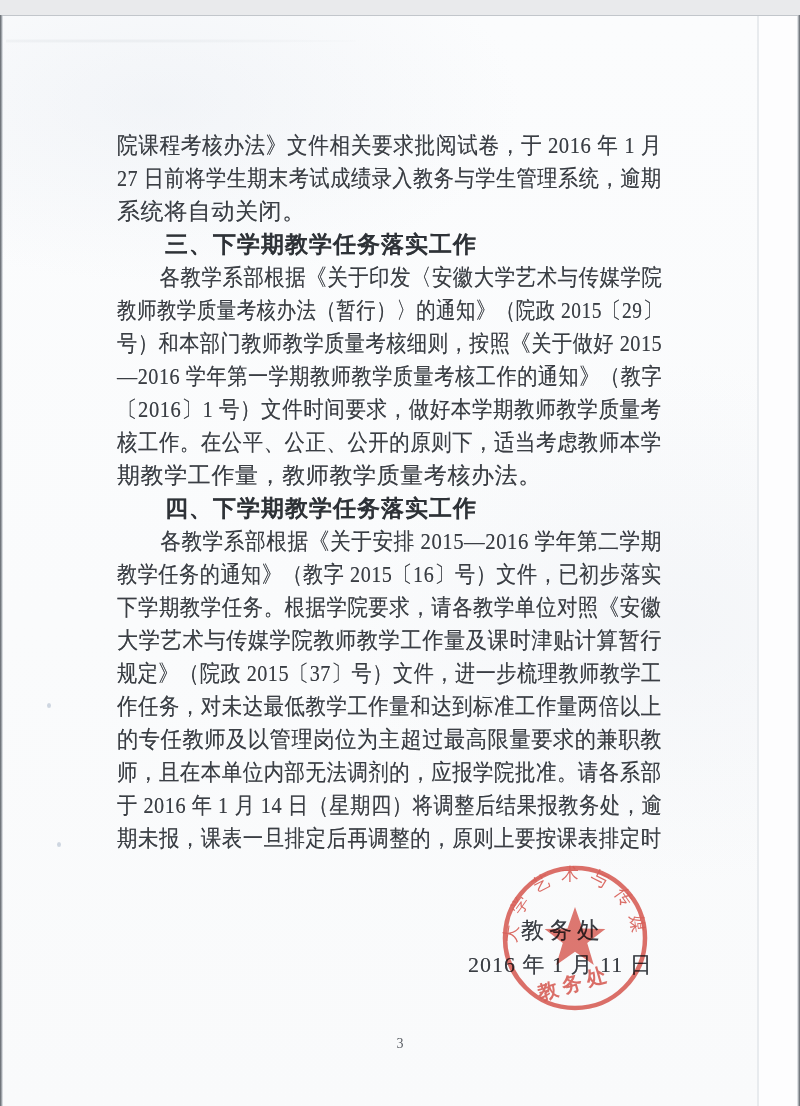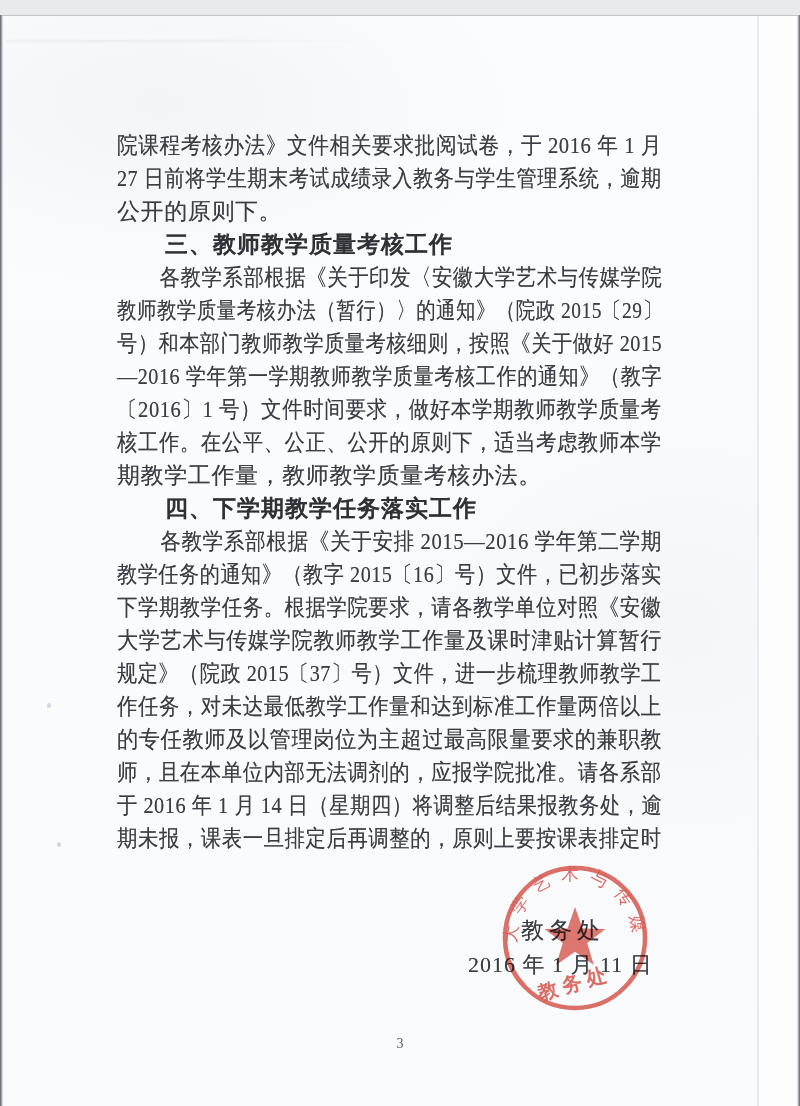--- a/index.html
+++ b/index.html
@@ -62,22 +62,22 @@
   <div class="seam"></div>
   <div class="right-strip"></div>
   <div class="edge-top"></div>
   <div class="edge-left"></div>
   <div class="edge-right"></div>
   <div class="edge-bottom"></div>
 
   <div class="doc-body">
       <div class="line fill" style="transform: scaleX(0.9008);">院课程考核办法》文件相关要求批阅试卷，于 2016 年 1 月</div>
       <div class="line fill" style="transform: scaleX(0.8776);">27 日前将学生期末考试成绩录入教务与学生管理系统，逾期</div>
-      <div class="line">公开的原则下。</div>
-      <div class="line heading indent">三、教师教学质量考核工作</div>
+      <div class="line">系统将自动关闭。</div>
+      <div class="line heading indent">三、下学期教学任务落实工作</div>
       <div class="line indent fill" style="transform: scaleX(0.8876);">各教学系部根据《关于印发〈安徽大学艺术与传媒学院</div>
       <div class="line fill" style="transform: scaleX(0.845);">教师教学质量考核办法（暂行）〉的通知》（院政 2015〔29〕</div>
       <div class="line fill" style="transform: scaleX(0.8776);">号）和本部门教师教学质量考核细则，按照《关于做好 2015</div>
       <div class="line fill" style="transform: scaleX(0.8776);">—2016 学年第一学期教师教学质量考核工作的通知》（教字</div>
       <div class="line fill" style="transform: scaleX(0.8934);">〔2016〕1 号）文件时间要求，做好本学期教师教学质量考</div>
       <div class="line fill" style="transform: scaleX(0.8876);">核工作。在公平、公正、公开的原则下，适当考虑教师本学</div>
       <div class="line">期教学工作量，教师教学质量考核办法。</div>
       <div class="line heading indent">四、下学期教学任务落实工作</div>
       <div class="line indent fill" style="transform: scaleX(0.8993);">各教学系部根据《关于安排 2015—2016 学年第二学期</div>
       <div class="line fill" style="transform: scaleX(0.8762);">教学任务的通知》（教字 2015〔16〕号）文件，已初步落实</div>

